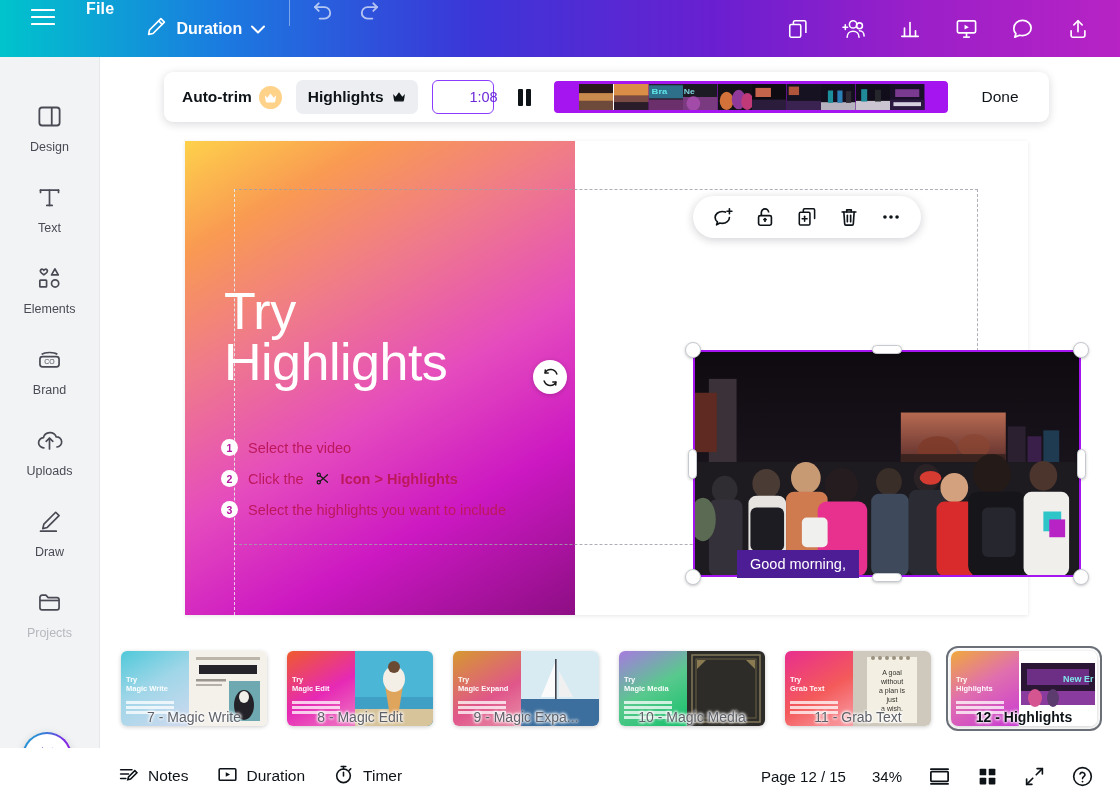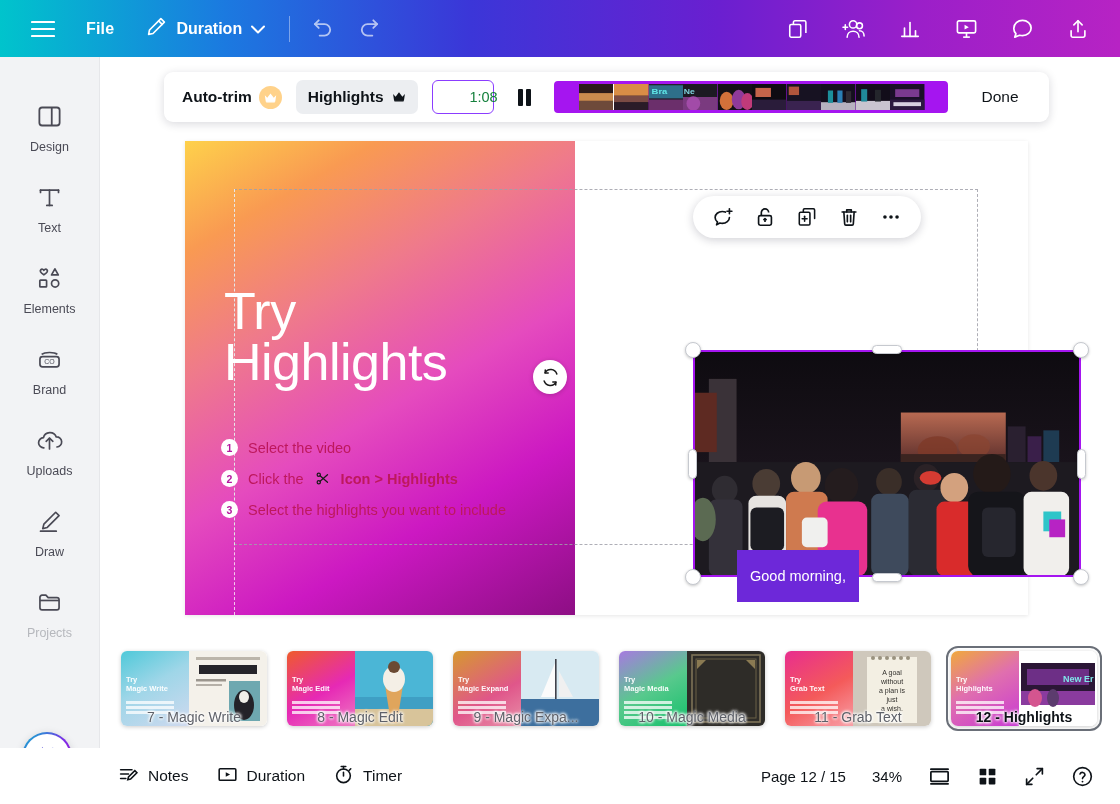--- a/index.html
+++ b/index.html
@@ -8,21 +8,21 @@
     font-family: "Liberation Sans", sans-serif;
     background: #ffffff;
     overflow: hidden;
   }
   #app { position: relative; width: 1120px; height: 804px; }
 
   
   .topbar {
     position: absolute; left: 0; top: 0; width: 1120px; height: 57px;
     background: linear-gradient(90deg, #00c4cc 0%, #1b7ae0 20%, #3b36d8 42%, #6a1fd0 64%, #9b1fc9 82%, #b723c4 100%);
-    display: flex; align-items: center;
+    display: flex; 
   }
   .tb-hamburger { margin-left: 26px; width: 34px; height: 34px; display:flex; align-items:center; justify-content:center; cursor:pointer; }
   .tb-file { margin-left: 26px; color:#fff; font-size:16px; font-weight:bold; letter-spacing:.2px; cursor:pointer;}
   .tb-editing { margin-left: 32px; display:flex; align-items:center; gap:9px; color:#fff; cursor:pointer;}
   .tb-editing .lbl { font-size:16px; font-weight:bold; }
   .tb-divider { margin-left: 24px; width:1px; height:26px; background: rgba(255,255,255,.4); }
   .tb-undo { margin-left: 22px; cursor:pointer; opacity:.65; }
   .tb-redo { margin-left: 22px; cursor:pointer; opacity:.65; }
   .tb-right { margin-left: auto; display:flex; align-items:center; gap: 28px; margin-right: 28px; }
   .tb-right .ic { cursor:pointer; display:flex; align-items:center; justify-content:center; width:28px; height:28px; }
@@ -53,21 +53,21 @@
     display:flex; align-items:center; padding:0 10px 0 18px; gap:0;
   }
   .autotrim { display:flex; align-items:center; gap:7px; cursor:pointer; }
   .autotrim .lbl { font-size:15.5px; font-weight:bold; color:#0e1318; }
   .crown-badge { width:23px; height:23px; border-radius:50%; background:#ffd28a; display:flex; align-items:center; justify-content:center; }
   .hl-chip { margin-left:14px; height:34px; padding:0 12px; border-radius:7px; background:#eceef1;
              display:flex; align-items:center; gap:8px; cursor:pointer; }
   .hl-chip .lbl { font-size:15.5px; font-weight:bold; color:#0e1318; }
   .time-input { margin-left:14px; width:62px; height:34px; border:1.6px solid #8b3dff; border-radius:6px;
                 display:flex; align-items:center; justify-content:center; background:#fff; cursor:text; position:relative; }
-  .time-input .val { font-size:14.5px; color:#15803d;margin-left:43px; }
+  .time-input .val { font-size:14.5px; color:#6d28d9;margin-left:43px; }
   .caret { display:inline-block; width:1.4px; height:17px; background:#0e1318; margin-left:1px; }
   .pause-btn { margin-left:16px; width:30px; height:34px; display:flex; align-items:center; justify-content:center; gap:3.5px; cursor:pointer; }
   .pause-btn i { display:block; width:4.5px; height:17px; background:#0e1318; border-radius:1px; }
 
   .filmstrip { margin-left:14px; height:32px; width:394px; border-radius:4px; overflow:hidden;
                display:flex; border:3px solid #a515f0; background:#a515f0; }
   .fs-cell { flex:1; height:100%; position:relative; }
   .fs-sep { width:1.5px; background:#fff; height:100%; }
 
   .done-btn { margin-left:14px; height:38px; padding:0 20px; border-radius:7px; background:#fff;
@@ -103,22 +103,22 @@
   .hc-tl{left:-8px;top:-8px;} .hc-tr{right:-8px;top:-8px;} .hc-bl{left:-8px;bottom:-8px;} .hc-br{right:-8px;bottom:-8px;}
   .he-t{left:50%;margin-left:-15px;top:-5px;width:30px;height:9px;}
   .he-b{left:50%;margin-left:-15px;bottom:-5px;width:30px;height:9px;}
   .he-l{top:50%;margin-top:-15px;left:-5px;width:9px;height:30px;}
   .he-r{top:50%;margin-top:-15px;right:-5px;width:9px;height:30px;}
 
   .float-tools { position:absolute; left:693px; top:196px; height:42px; background:#fff;
                  border-radius:21px; box-shadow:0 2px 10px rgba(20,20,43,.2);
                  display:flex; align-items:center; gap:20px; padding:0 19px; }
   .float-tools .ic { cursor:pointer; display:flex; align-items:center; justify-content:center; }
-  .caption { position:absolute; left:637px; top:493px; background:#6d28d9; color:#fff;
-             padding:18px 13px; font-size:14.5px; }
+  .caption { position:absolute; left:637px; top:493px; background:#4c1d95; color:#fff;
+             padding:6px 13px; font-size:14.5px; }
 
   
   .thumbs { position:absolute; left:100px; top:637px; width:1020px; height:103px;
             display:flex; align-items:center; gap:0; padding-left:21px; }
   .thumb { width:146px; height:75px; border-radius:6px; overflow:hidden; position:relative;
            box-shadow:0 1px 4px rgba(0,0,0,.20); cursor:pointer; margin-right:20px; background:#fff; }
   .thumb.sel { outline:2px solid #6a6f78; outline-offset:3px; border-radius:7px; }
   .th-left { position:absolute; left:0; top:0; width:68px; height:100%; }
   .th-right { position:absolute; left:68px; top:0; width:78px; height:100%; background:#fff; overflow:hidden; }
   .th-cap-t { position:absolute; left:5px; top:24px; color:rgba(255,255,255,.95); font-size:7.5px; font-weight:bold; line-height:9px; }

